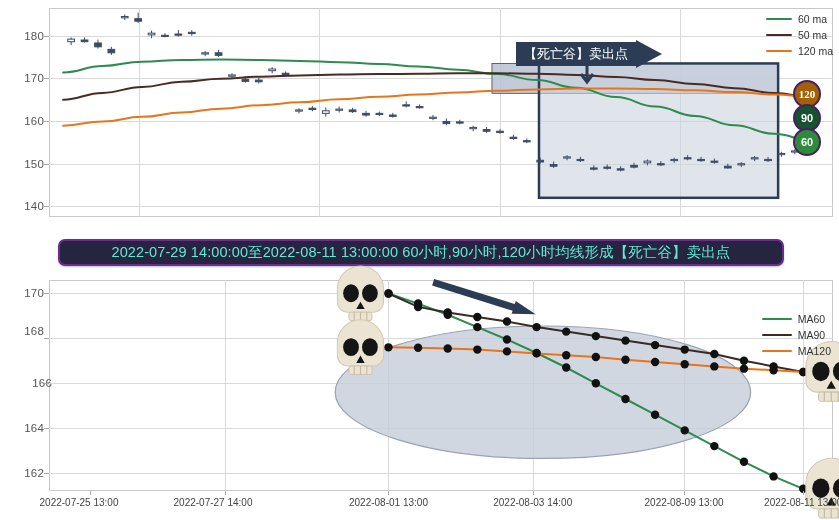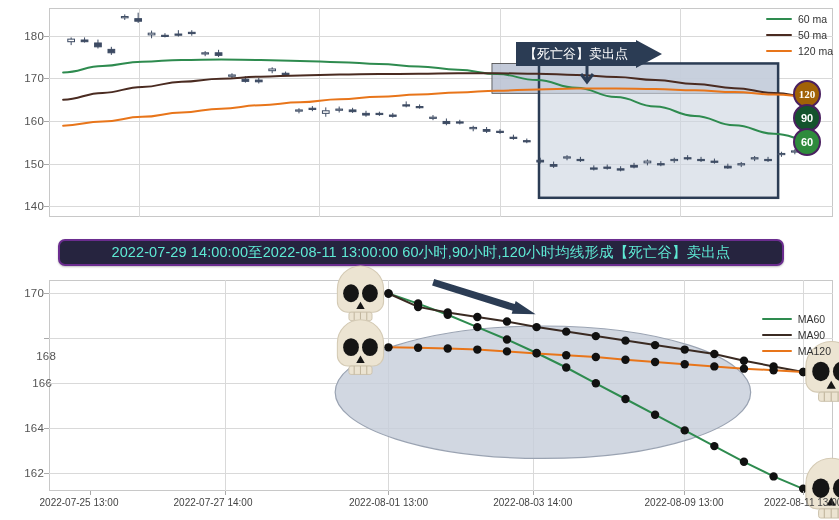--- a/index.html
+++ b/index.html
@@ -240,21 +240,21 @@
 
   <div id="title-banner" style="background: rgb(38, 36, 63); border-color: rgb(107, 45, 143);">
     <span style="color: #5eead4;">2022-07-29 14:00:00至2022-08-11 13:00:00 60小时,90小时,120小时均线形成【死亡谷】卖出点</span>
   </div>
 
   <div class="panel" id="bot-panel">
     <div class="plot" id="bot-plot"></div>
     <div id="bot-axis-y">
         <div class="ytick" style="top: 21.4681px; left: 0px;">170</div>
         <div class="ytickmark" style="top: 21.4681px; left: 44px;"></div>
-        <div class="ytick" style="top: 84px; left: 0px; margin-left: 12px;">168</div>
+        <div class="ytick" style="top: 59px; left: 0px;">168</div>
         <div class="ytickmark" style="top: 66.3617px; left: 44px;"></div>
         <div class="ytick" style="top: 111.255px; left: 8px;">166</div>
         <div class="ytickmark" style="top: 111.255px; left: 44px;"></div>
         <div class="ytick" style="top: 156.149px; left: 0px;">164</div>
         <div class="ytickmark" style="top: 156.149px; left: 44px;"></div>
         <div class="ytick" style="top: 201.043px; left: 0px;">162</div>
         <div class="ytickmark" style="top: 201.043px; left: 44px;"></div>
       </div>
     <div id="bot-grid">
         <div class="gridline-h" style="top: 21.4681px; left: 49px; width: 784px;"></div>

